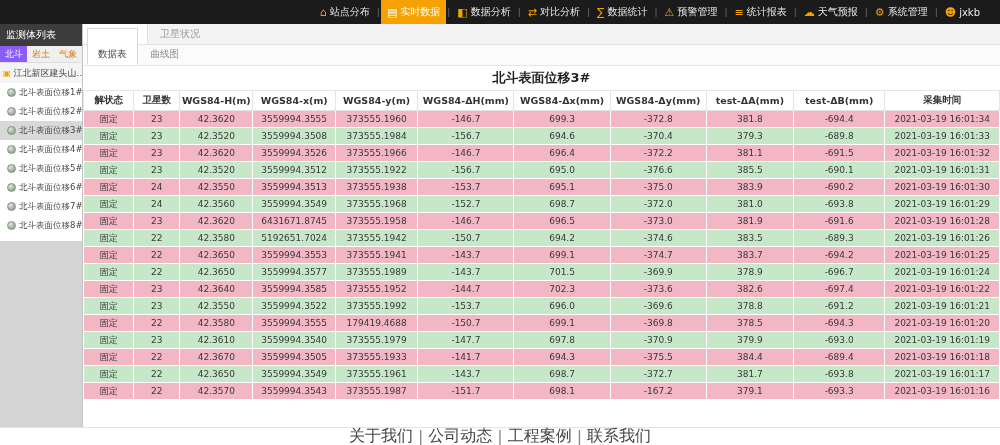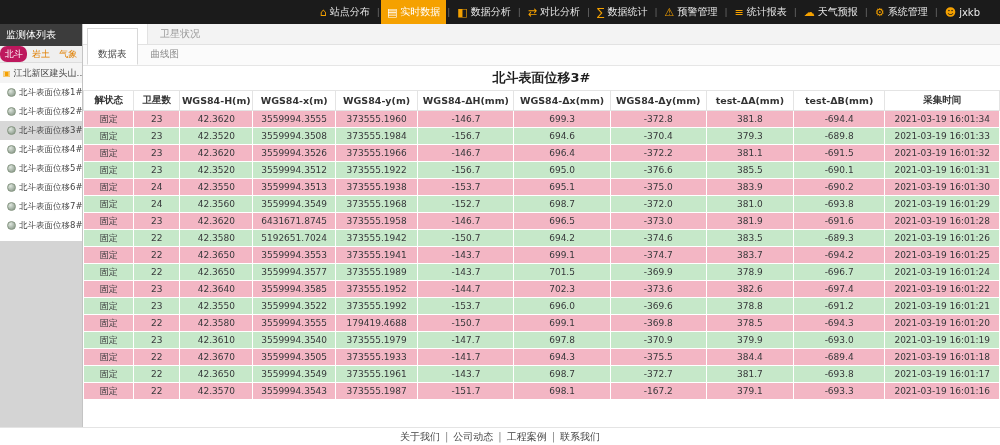--- a/index.html
+++ b/index.html
@@ -29,21 +29,21 @@
   .sidebar{width:82px;flex:none;display:flex;flex-direction:column;background:#d4d4d4;}
   .sb-head{
     background:#3c3c3c;color:#fff;font-size:10px;height:22px;flex:none;
     display:flex;align-items:center;padding-left:6px;white-space:nowrap;
   }
   .sb-tabs{display:flex;height:17px;flex:none;background:#efefef;border-bottom:1px solid #ddd;}
   .sb-tab{
     flex:1;display:flex;align-items:center;justify-content:center;
     font-size:9px;color:#e07f00;cursor:pointer;white-space:nowrap;
   }
-  .sb-tab.active{background:#be185d;color:#fff;border-radius:7px;}
+  .sb-tab.active{background:#8b5cf6;color:#fff;}
   .sb-body{background:#fff;padding-bottom:6px;}
   .tree-root{
     display:flex;align-items:center;gap:3px;height:20px;padding-left:3px;
     font-size:9px;color:#444;background:#f4f4f4;cursor:pointer;
     white-space:nowrap;overflow:hidden;
   }
   .tree-ico{color:#f5a100;font-size:8px;flex:none;}
   .sb-item{
     display:flex;align-items:center;gap:3px;height:19px;padding-left:7px;
     font-size:8.5px;color:#444;cursor:pointer;white-space:nowrap;overflow:hidden;
@@ -72,21 +72,21 @@
   td{
     font-size:9px;color:#37383a;height:17px;text-align:center;
     border:1px solid rgba(255,255,255,.55);white-space:nowrap;overflow:hidden;
   }
   tr.pink td{background:#f3b6c4;}
   tr.green td{background:#c6e8c9;}
   
   .footer{
     height:18px;flex:none;background:#fff;border-top:1px solid #e4e4e4;
     display:flex;align-items:center;justify-content:center;gap:5px;
-    font-size:10px;color:#444;
+    font-size:16px;color:#444;
   }
   .f-link{cursor:pointer;}
   .f-sep{color:#888;}
 </style>
 </head>
 <body>
 
 <header class="topbar">
   <nav class="nav" id="nav">
       <div class="nav-item">

